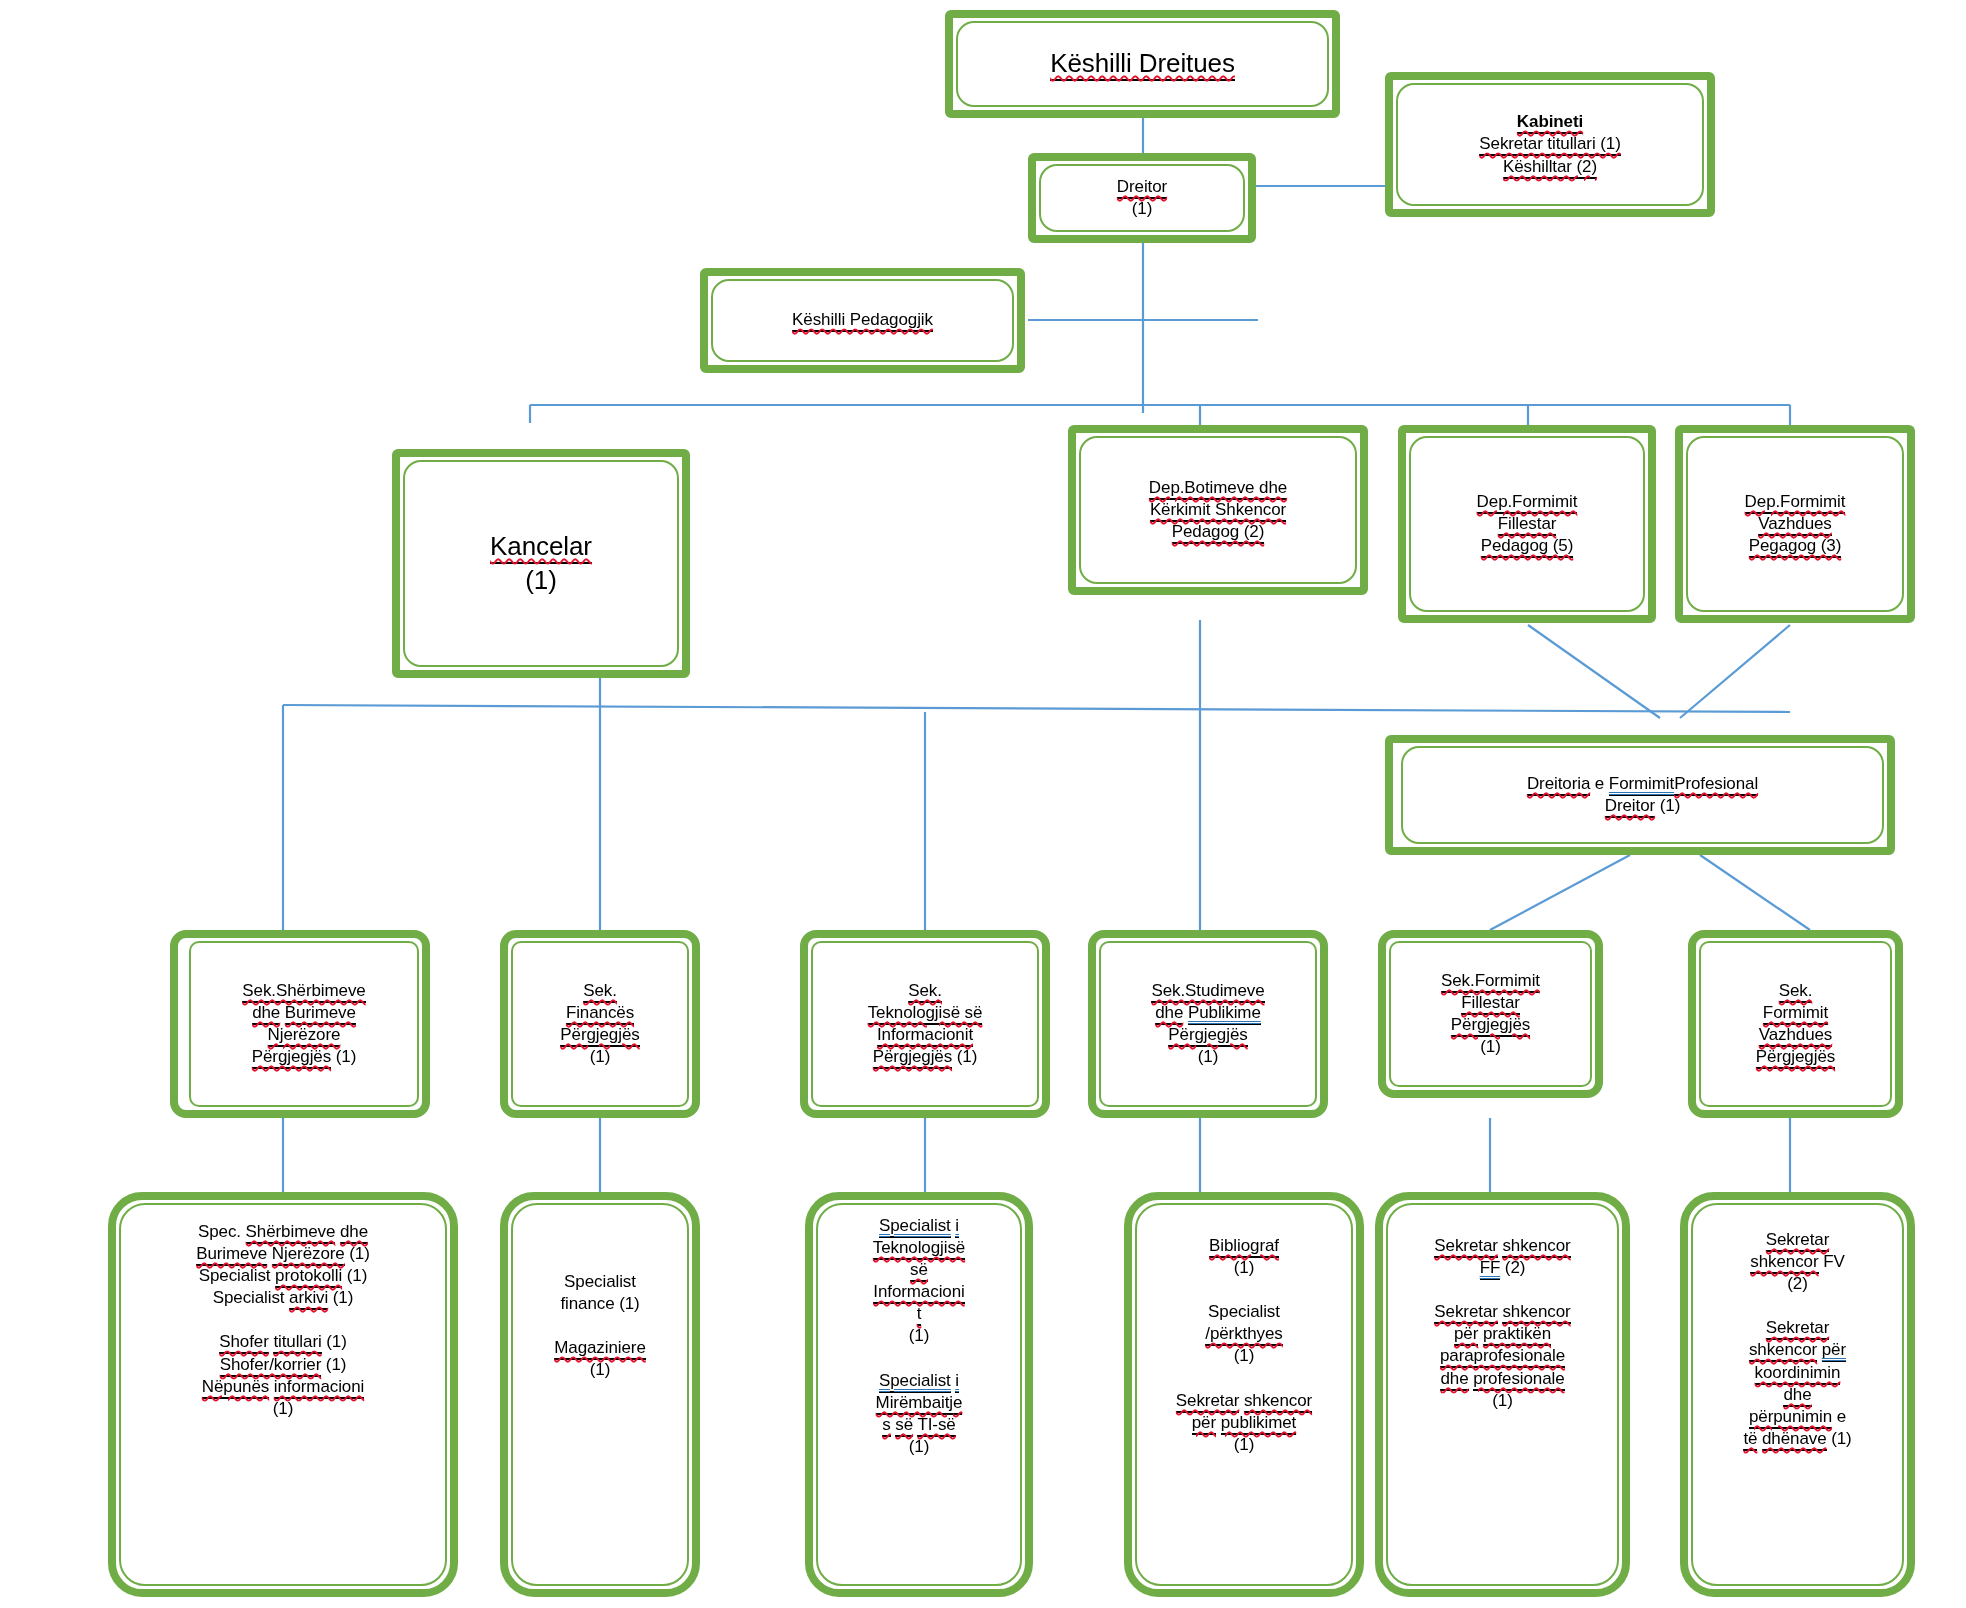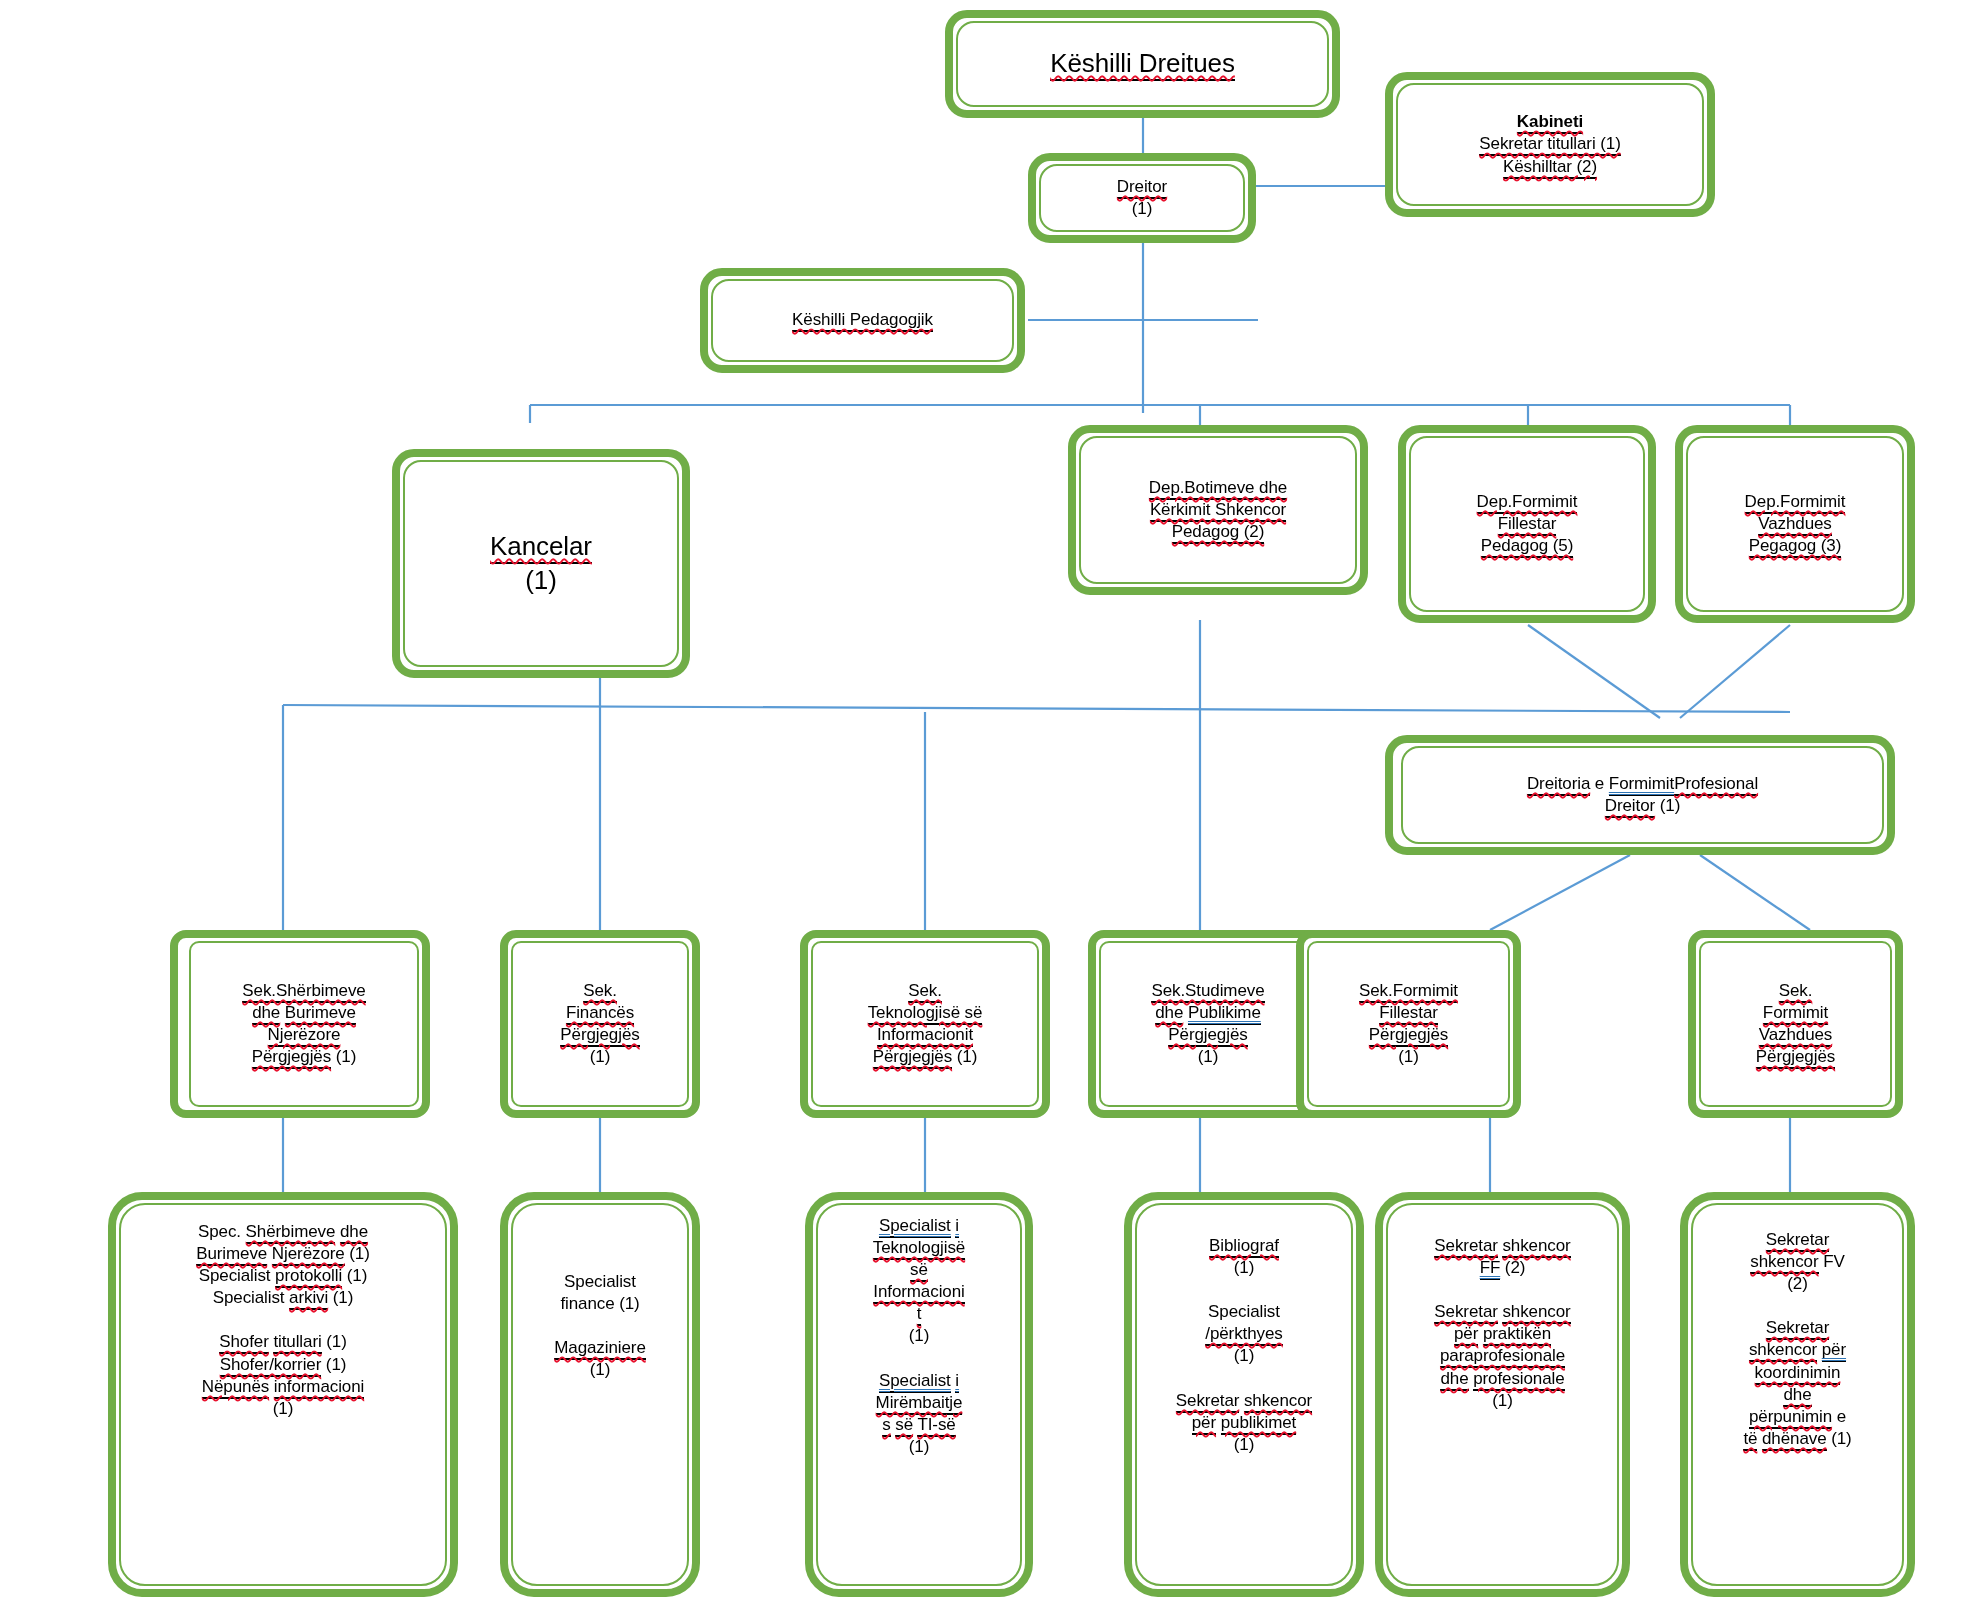--- a/index.html
+++ b/index.html
@@ -12,21 +12,21 @@
   #canvas { position: relative; width: 1966px; height: 1608px; }
 
   
   #wires { position: absolute; left: 0; top: 0; width: 1966px; height: 1608px; }
 
   
   .node {
     position: absolute;
     background: #ffffff;
     border: 8px solid #70AD47;
-    border-radius: 22px;
+    border-radius: 6px;
     padding: 3px;
     z-index: 5;
   }
   .node > .inner {
     width: 100%; height: 100%;
     border: 2px solid #70AD47;
     border-radius: 18px;
     background: #ffffff;
     display: flex;
     align-items: center;
@@ -245,21 +245,21 @@
       <div class="txt s24">
         <span class="wv ul">Sek.Studimeve</span><br>
         <span class="wv ul">dhe</span>
         <span class="wv ul gm">Publikime</span><br>
         <span class="wv ul">Përgjegjës</span><br>
         <span>(1)</span>
       </div>
     </div>
   </div>
 
-  <div class="node sq" style="left:1296px; top:930px; width:225px; height:188px;">
+  <div class="node sq" style="left:1378px; top:930px; width:225px; height:168px;">
     <div class="inner">
       <div class="txt s24">
         <span class="wv ul">Sek.Formimit</span><br>
         <span class="wv ul">Fillestar</span><br>
         <span class="wv ul">Përgjegjës</span><br>
         <span>(1)</span>
       </div>
     </div>
   </div>
 

